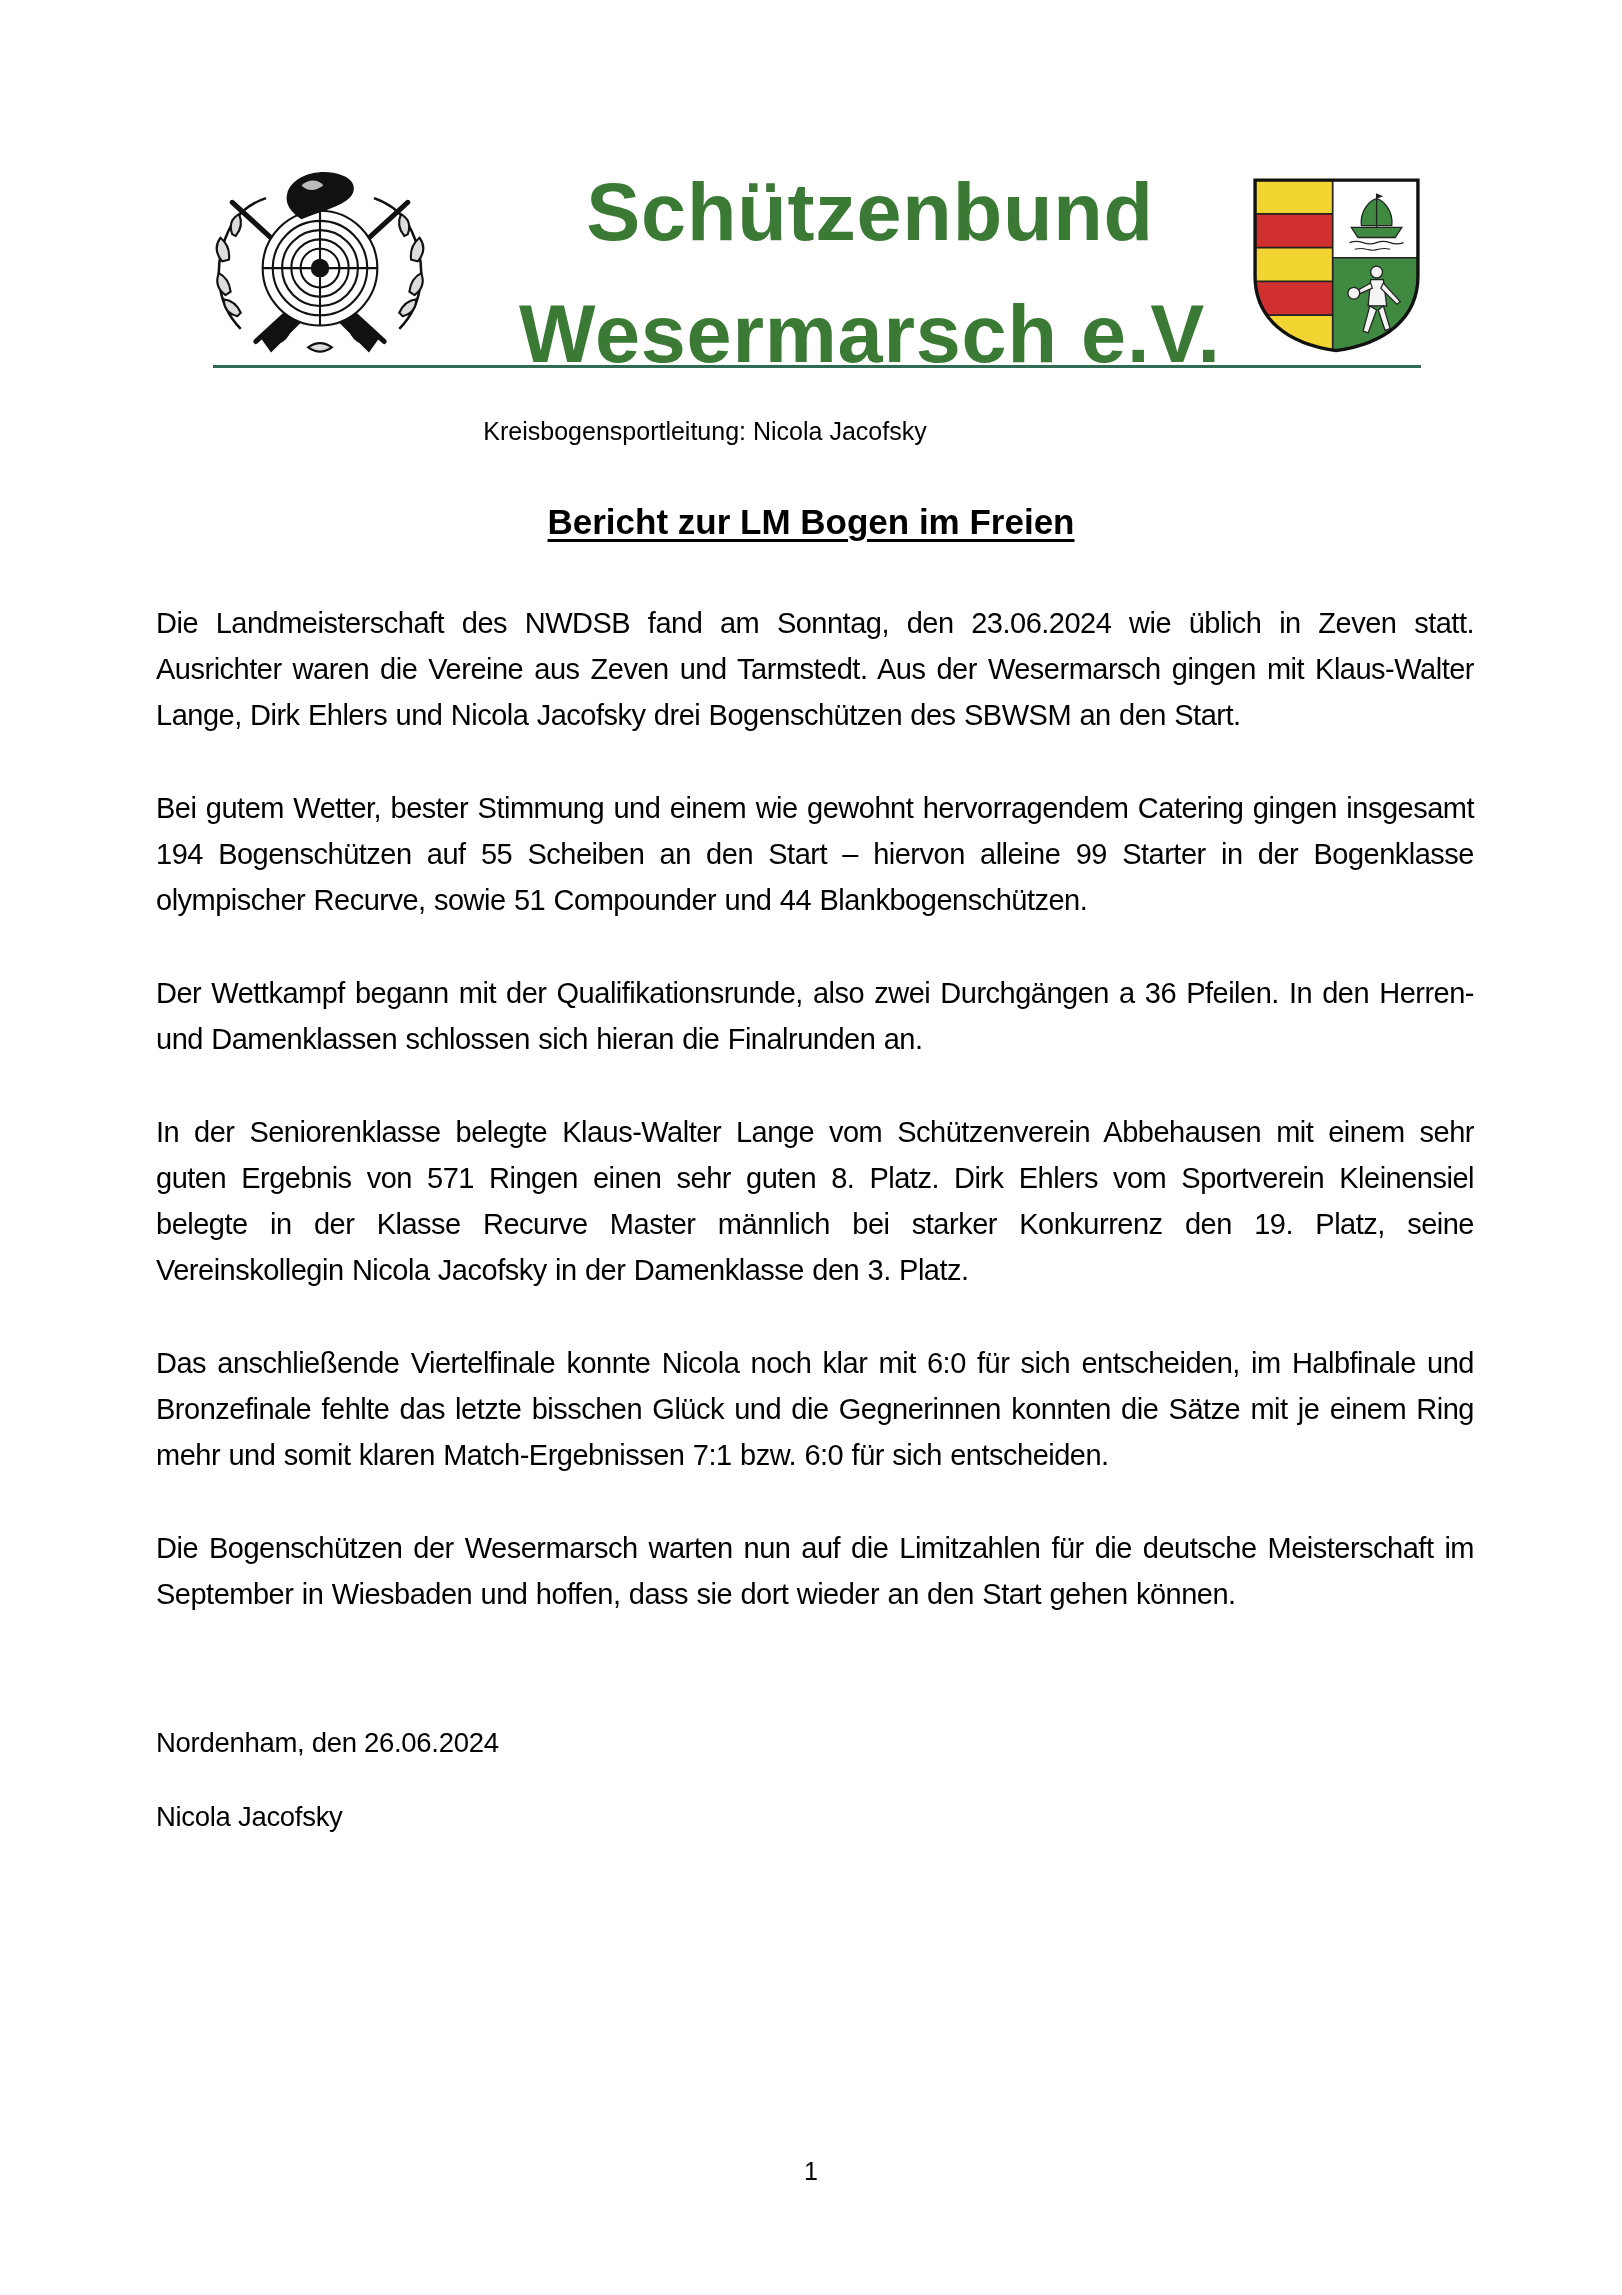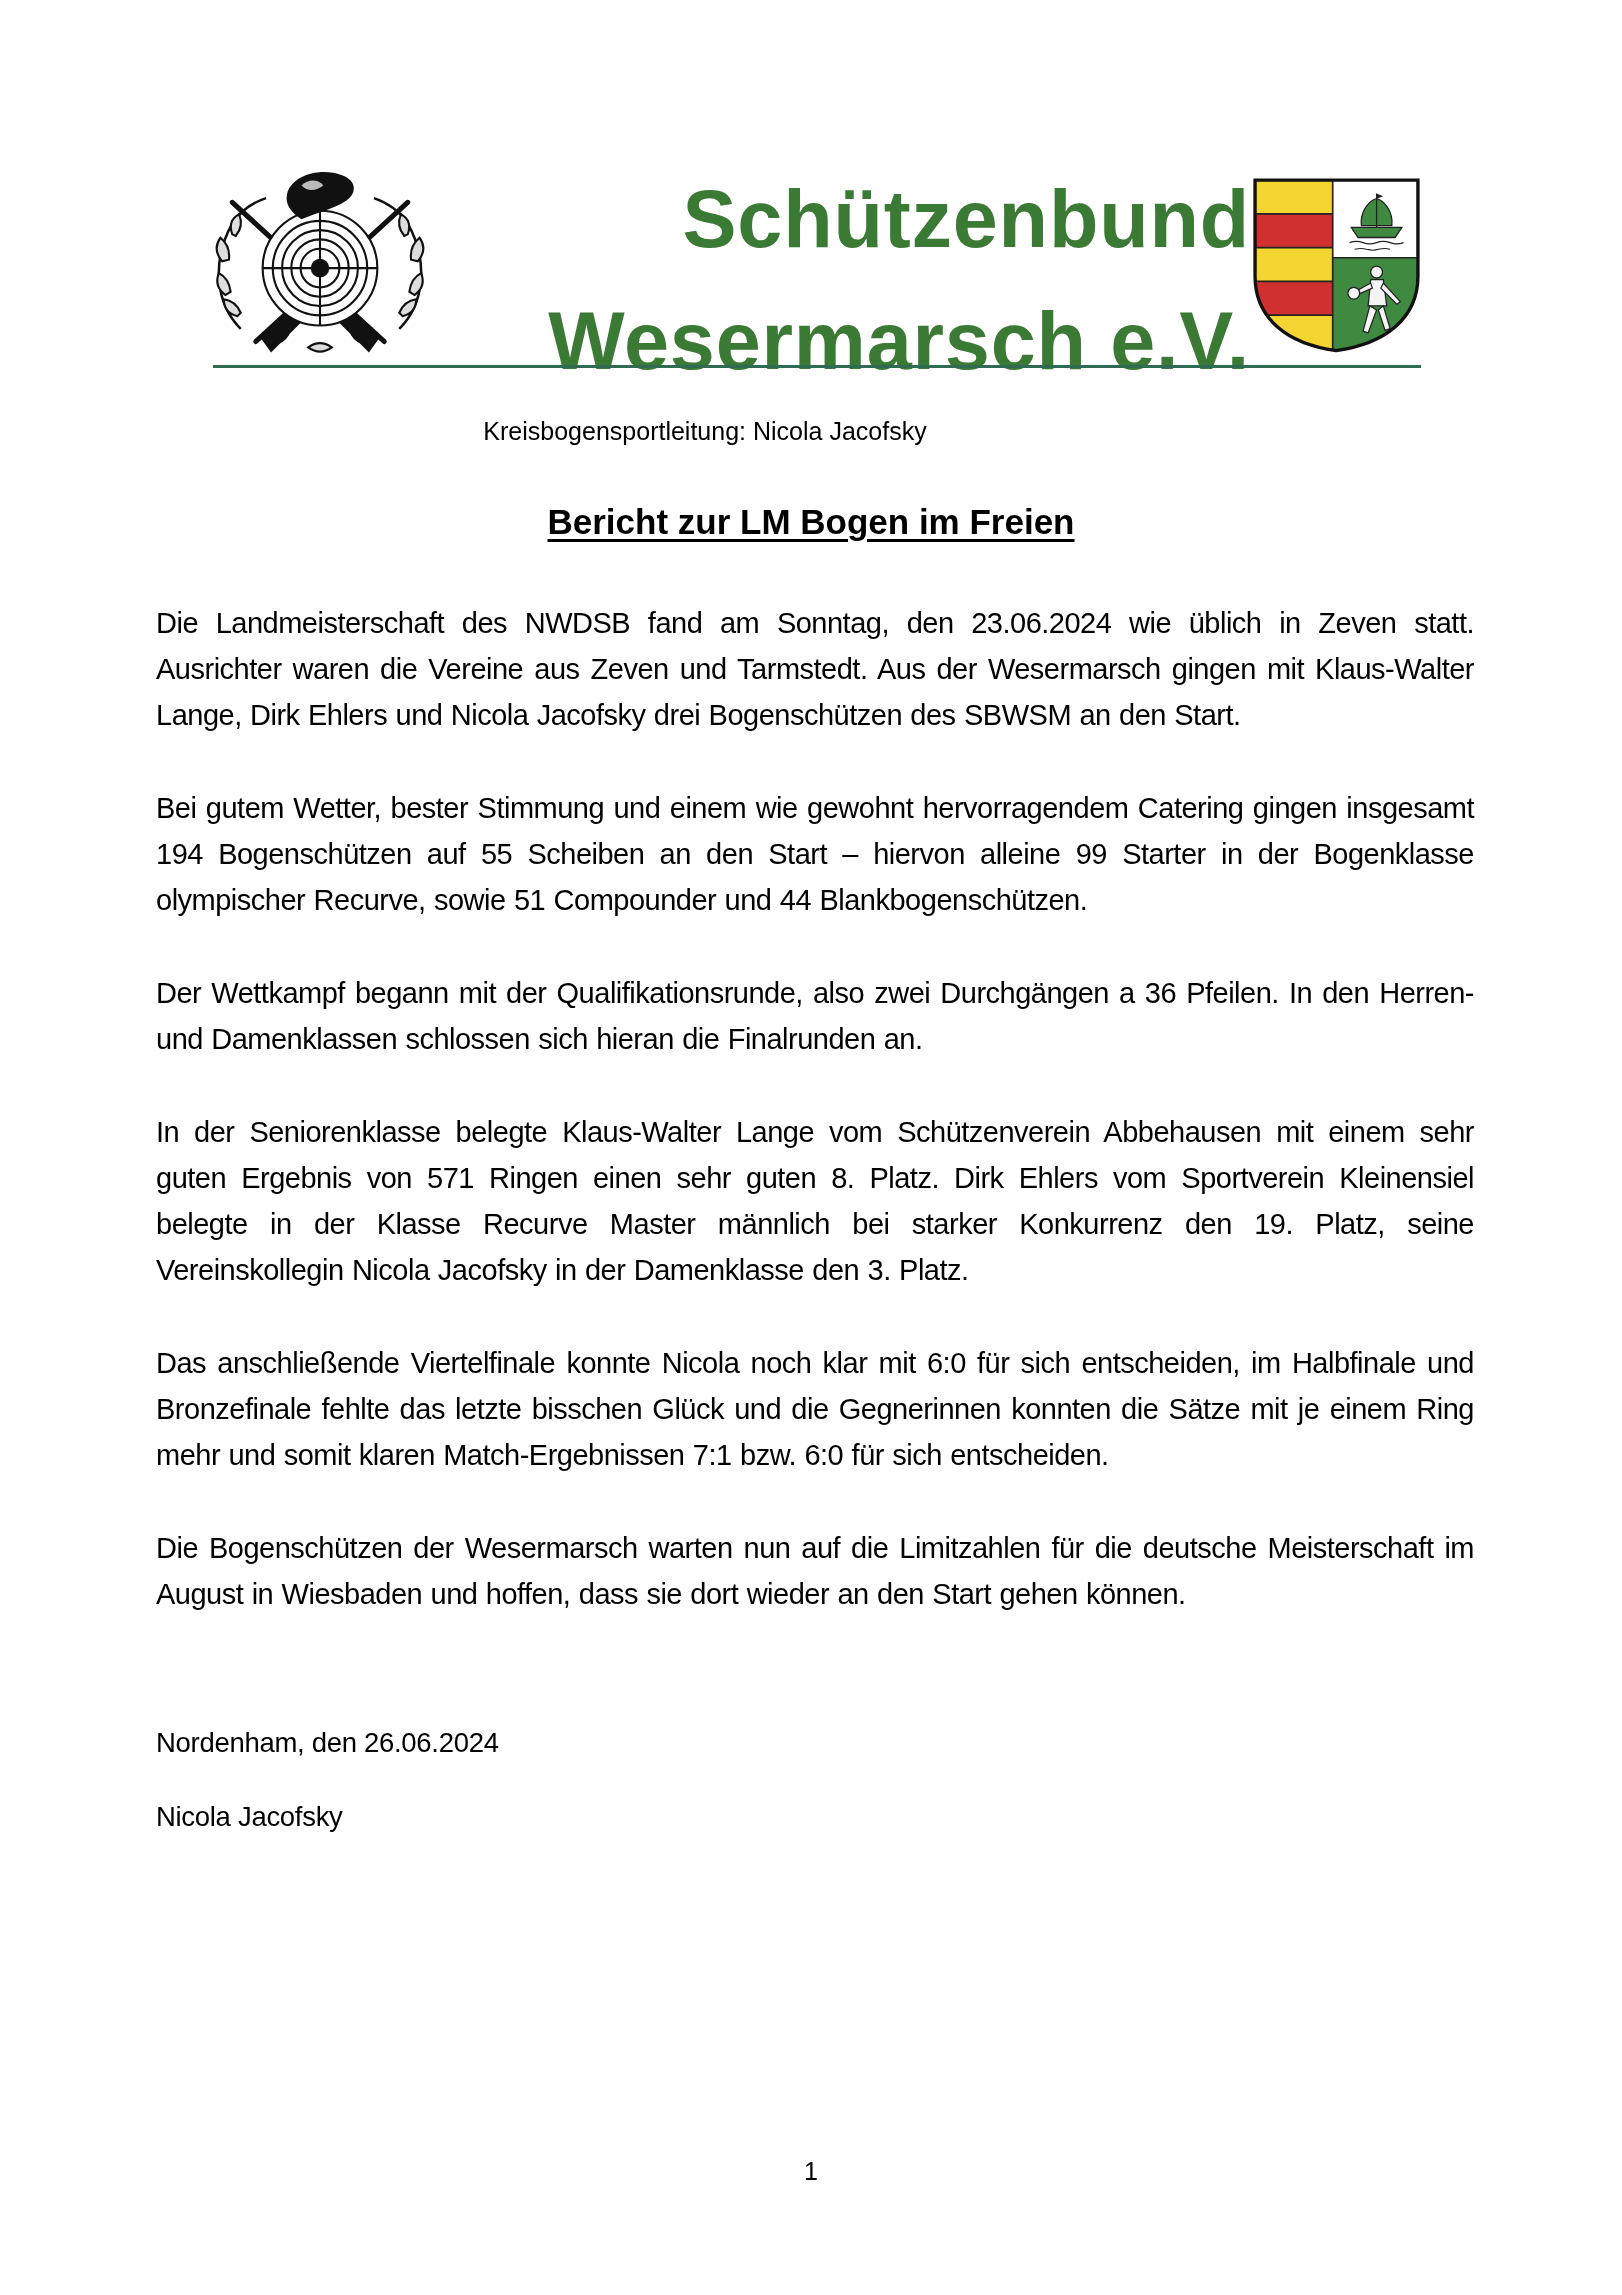--- a/index.html
+++ b/index.html
@@ -33,29 +33,29 @@
     .emblem {
       position: absolute;
       left: 0;
       top: 4.2px;
       width: 226px;
       height: 201px;
     }
     .org-name {
       position: absolute;
       left: 283px;
-      top: 20px;
+      top: 13px;
       width: 760px;
       font-family: "Liberation Sans", sans-serif;
       font-weight: bold;
       color: #3b7a34;
       font-size: 81px;
       line-height: 86px;
       letter-spacing: 0.8px;
-      text-align: right;
+      text-align: center;
     }
     .org-name .line1 { display: block; padding-left: 0px; }
     .org-name .line2 { display: block; margin-top: 36px; }
     .coat-of-arms {
       position: absolute;
       left: 1043px;
       top: 18.6px;
       width: 173px;
       height: 179px;
     }
@@ -243,21 +243,21 @@
   <div class="subtitle">Kreisbogensportleitung: Nicola Jacofsky</div>
 
   <div class="title">Bericht zur LM Bogen im Freien</div>
 
   <div class="body-text">
     <p class="para">Die Landmeisterschaft des NWDSB fand am Sonntag, den 23.06.2024 wie üblich in Zeven statt. Ausrichter waren die Vereine aus Zeven und Tarmstedt. Aus der Wesermarsch gingen mit Klaus-Walter Lange, Dirk Ehlers und Nicola Jacofsky drei Bogenschützen des SBWSM an den Start.</p>
     <p class="para">Bei gutem Wetter, bester Stimmung und einem wie gewohnt hervorragendem Catering gingen insgesamt 194 Bogenschützen auf 55 Scheiben an den Start – hiervon alleine 99 Starter in der Bogenklasse olympischer Recurve, sowie 51 Compounder und 44 Blankbogenschützen.</p>
     <p class="para">Der Wettkampf begann mit der Qualifikationsrunde, also zwei Durchgängen a 36 Pfeilen. In den Herren- und Damenklassen schlossen sich hieran die Finalrunden an.</p>
     <p class="para">In der Seniorenklasse belegte Klaus-Walter Lange vom Schützenverein Abbehausen mit einem sehr guten Ergebnis von 571 Ringen einen sehr guten 8. Platz. Dirk Ehlers vom Sportverein Kleinensiel belegte in der Klasse Recurve Master männlich bei starker Konkurrenz den 19. Platz, seine Vereinskollegin Nicola Jacofsky in der Damenklasse den 3. Platz.</p>
     <p class="para">Das anschließende Viertelfinale konnte Nicola noch klar mit 6:0 für sich entscheiden, im Halbfinale und Bronzefinale fehlte das letzte bisschen Glück und die Gegnerinnen konnten die Sätze mit je einem Ring mehr und somit klaren Match-Ergebnissen 7:1 bzw. 6:0 für sich entscheiden.</p>
-    <p class="para">Die Bogenschützen der Wesermarsch warten nun auf die Limitzahlen für die deutsche Meisterschaft im August in Wiesbaden und hoffen, dass sie dort wieder an den Start gehen können.</p>
+    <p class="para">Die Bogenschützen der Wesermarsch warten nun auf die Limitzahlen für die deutsche Meisterschaft im September in Wiesbaden und hoffen, dass sie dort wieder an den Start gehen können.</p>
   </div>
 
   <div class="closing">Nordenham, den 26.06.2024</div>
   <div class="signature">Nicola Jacofsky</div>
 
   <div class="page-number">1</div>
 </div>
 
 
 </body></html>

